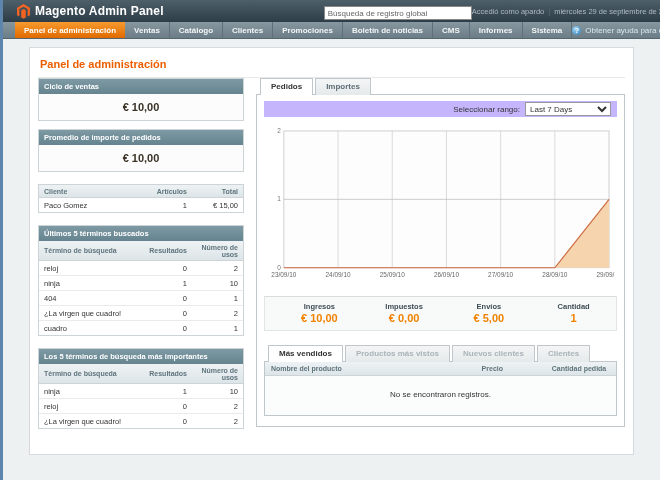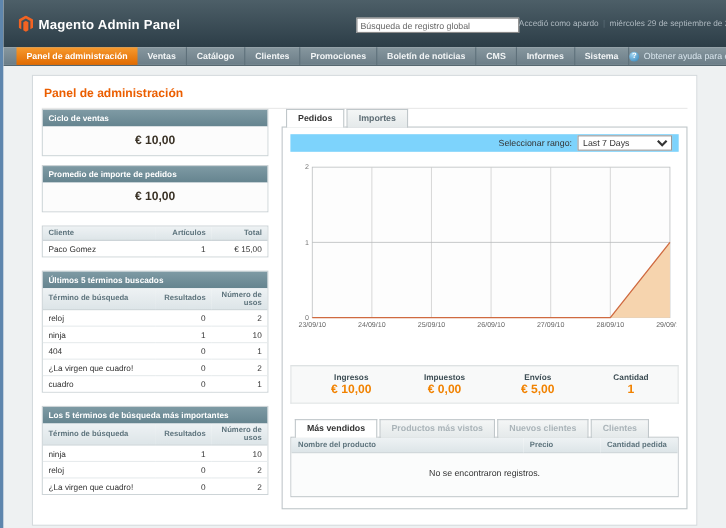--- a/index.html
+++ b/index.html
@@ -7,21 +7,21 @@
   body {
     font-family:"Liberation Sans","DejaVu Sans",sans-serif;
     background:#eef1f2;
     color:#333;
     position:relative;
     overflow:hidden;
     border-left:3px solid #5e86ad;
   }
   
   .hdr {
-    height:43px;
+    height:22px;
     background:linear-gradient(#4d5f68,#2c3d47);
     display:flex; align-items:center;
     padding:0 10px 0 14px;
   }
   .logo-wrap { display:flex; align-items:center; gap:5px; }
   .logo-title { color:#fff; font-size:12px; font-weight:bold; letter-spacing:.2px; white-space:nowrap; }
   .hdr-search { margin-left:160px; }
   .hdr-search input {
     width:148px; height:14px;
     border:1px solid #888; background:#fff;
@@ -113,30 +113,30 @@
   .tab {
     font-size:8px; font-weight:bold; color:#5e6d75;
     border:1px solid #c0c7ca; border-bottom:none;
     background:linear-gradient(#f4f6f6,#e4e9ea);
     padding:3px 10px 3px 10px; cursor:pointer; white-space:nowrap;
   }
   .tab.active { background:#fff; color:#333; padding-bottom:4px; }
   .tab.disabled { color:#aab4b9; cursor:default; }
   .panel { border:1px solid #c0c7ca; background:#fff; padding:6px 7px 10px 7px; }
   .range-bar {
-    background:#7dd3fc; height:16px;
+    background:#c4b5fd; height:16px;
     display:flex; align-items:center; justify-content:flex-end; gap:5px;
     font-size:8px; color:#333; padding:0 6px; margin-bottom:8px;
   }
   
   .chart-wrap { padding:0 2px; }
   
   .stats {
     border:1px solid #e2e5e6; background:#f8f9f9;
-    display:flex; margin:24px 0 14px 0; padding:5px 0 6px 12px;
+    display:flex; margin:10px 0 14px 0; padding:5px 0 6px 12px;
     border-top:1px solid #d7dcde;
   }
   .stat { flex:1; text-align:center; }
   .stat-label { font-size:7.5px; font-weight:bold; color:#3d4d54; }
   .stat-value { font-size:11px; font-weight:bold; color:#f18200; margin-top:1px; }
   
   .prod-table th {
     background:linear-gradient(#eef2f4,#dde5e8);
     color:#5e747d; font-size:7px; font-weight:bold;
     text-align:left; padding:3px 6px; border-bottom:1px solid #ccd4d8;

